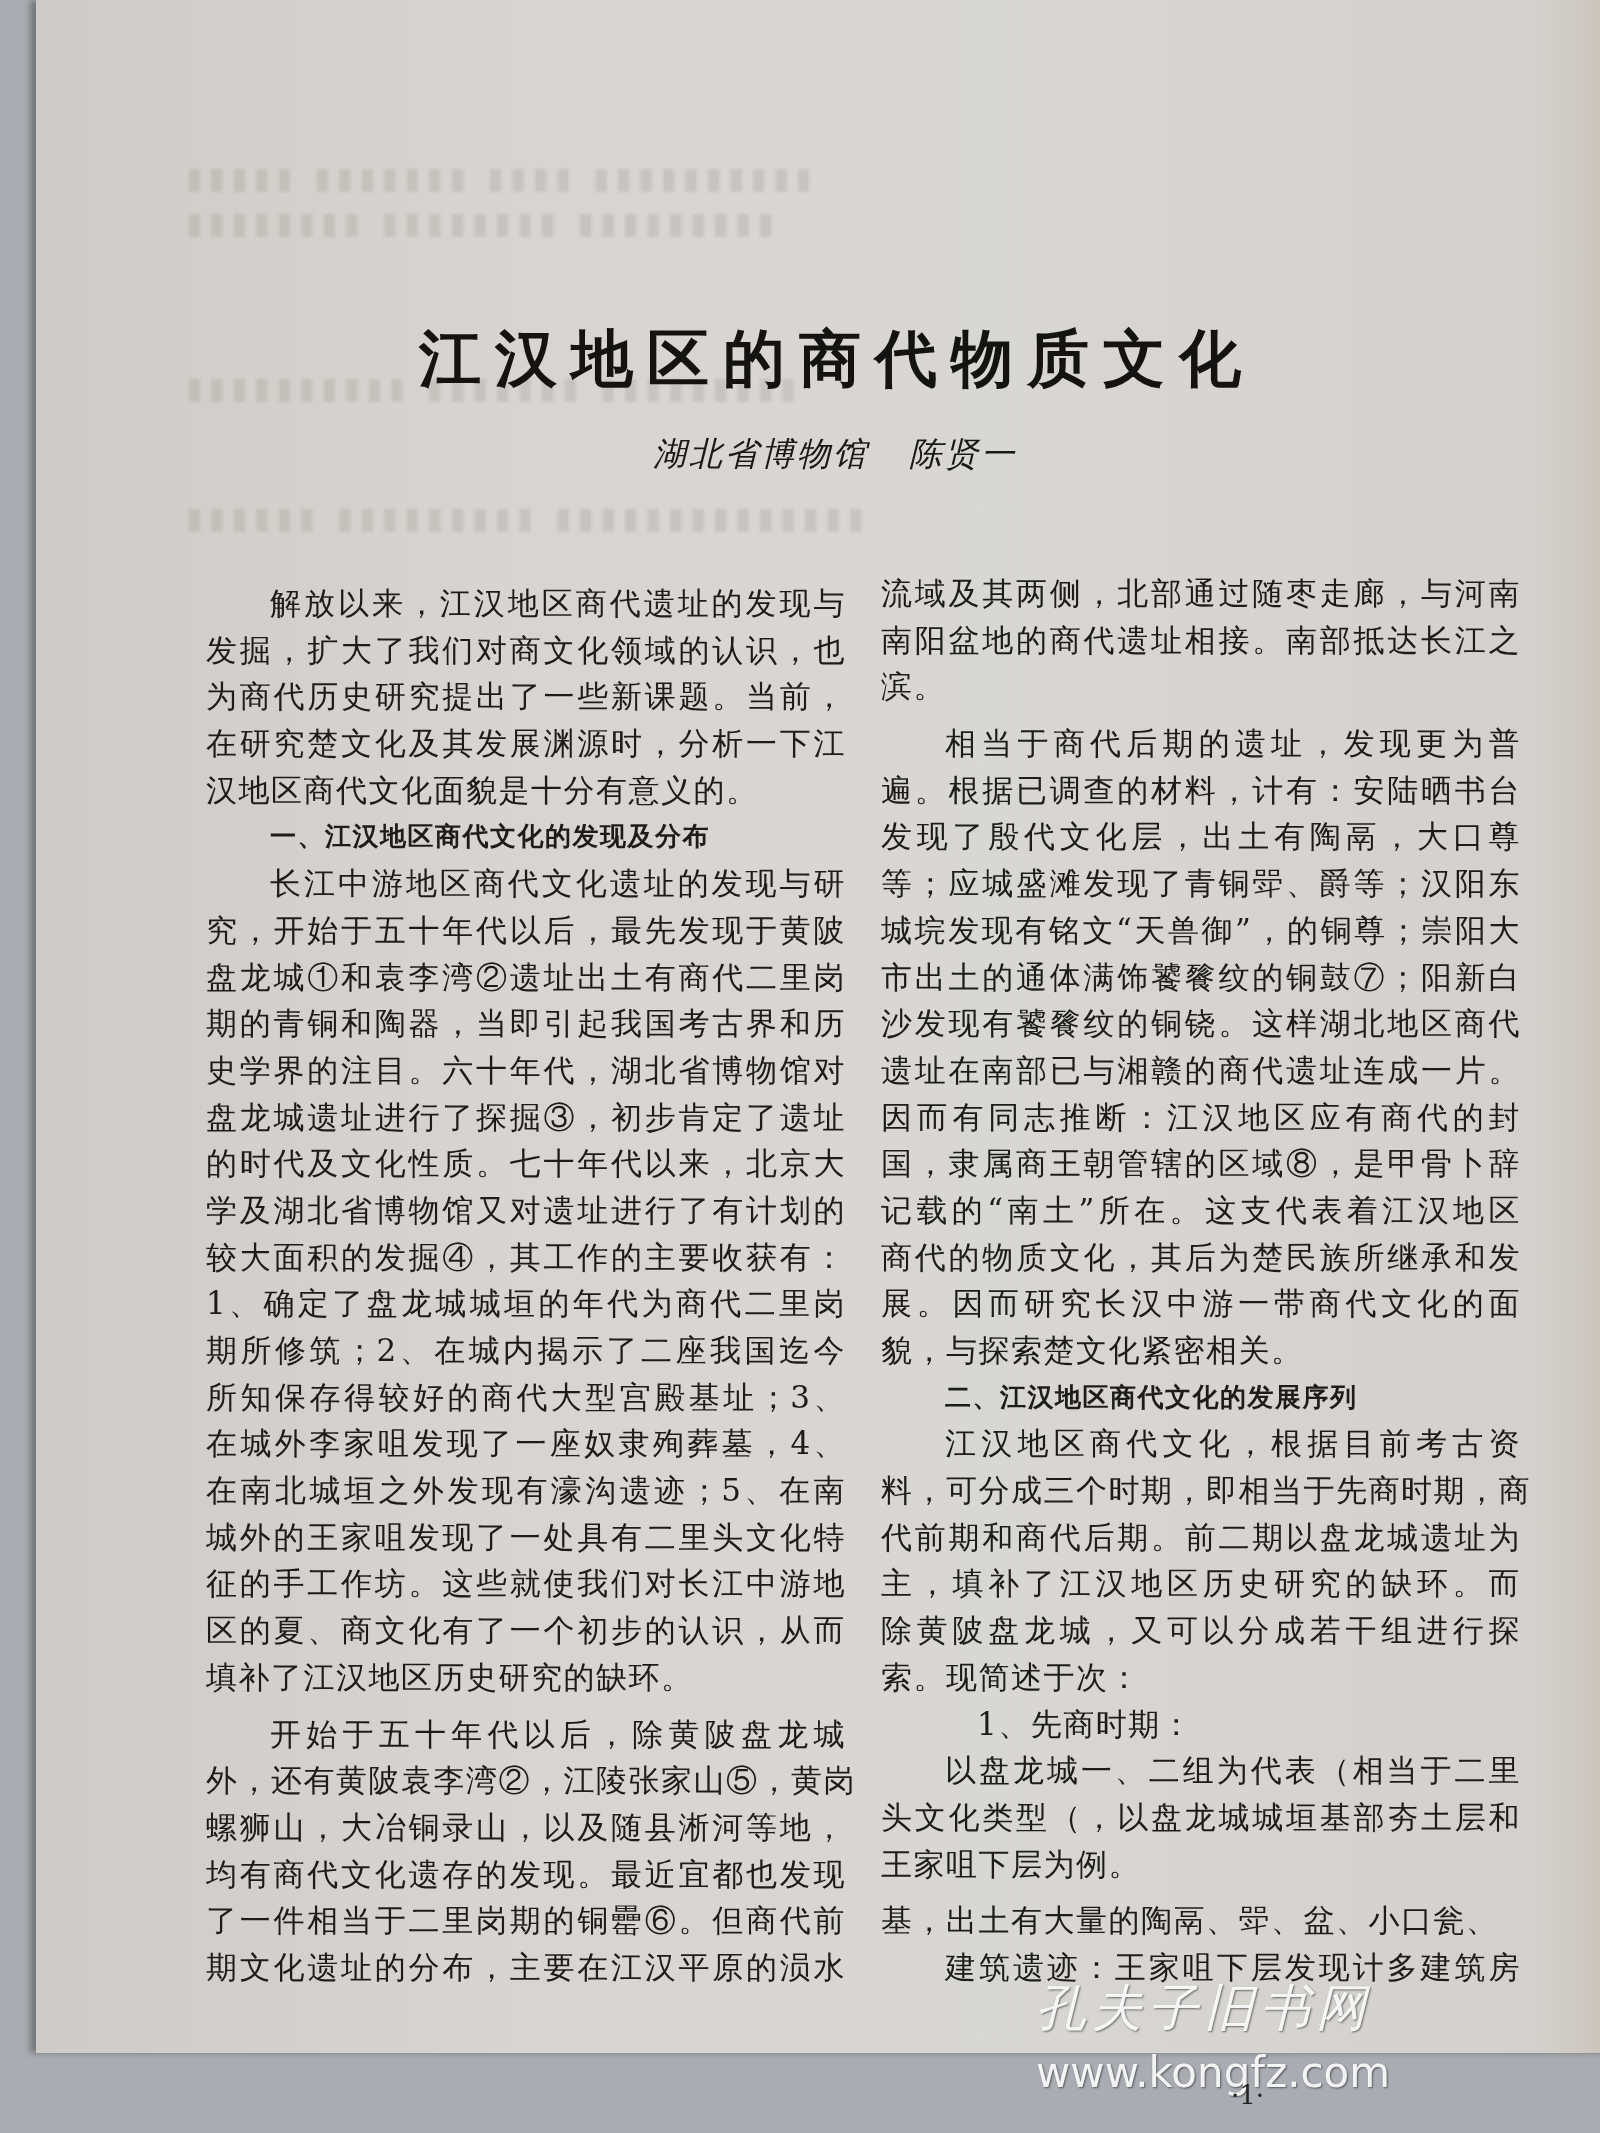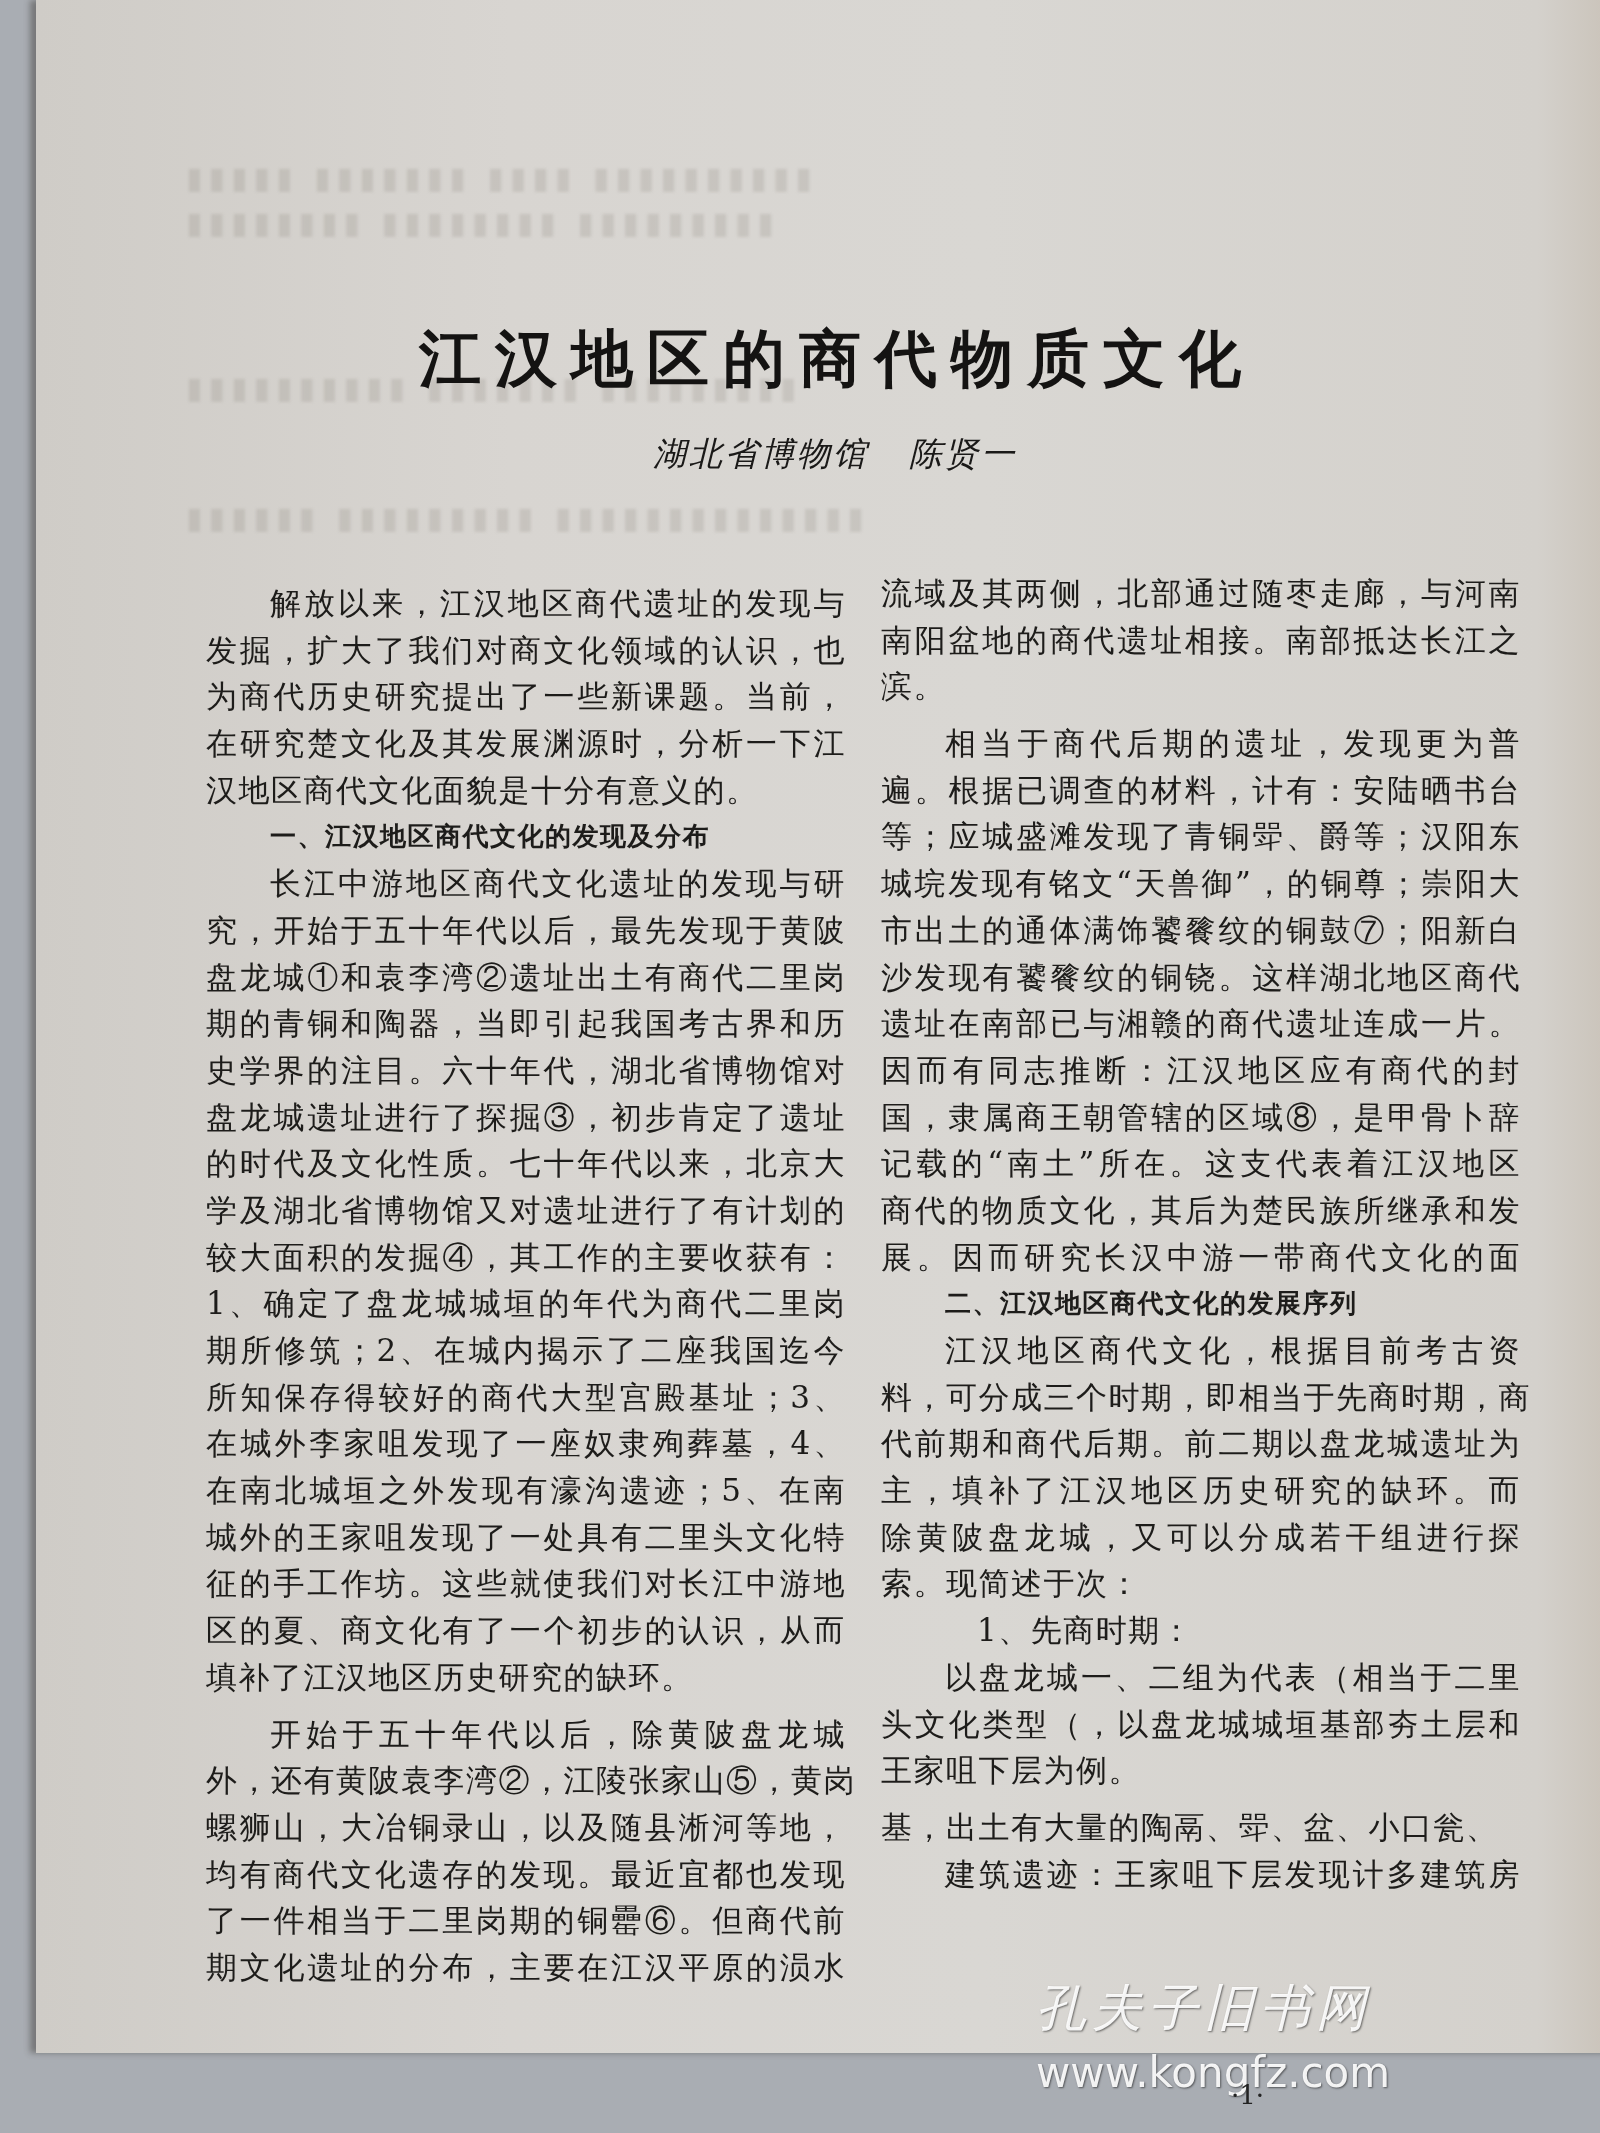--- a/index.html
+++ b/index.html
@@ -108,30 +108,32 @@
       <div class="line ">了一件相当于二里岗期的铜罍⑥。但商代前</div>
       <div class="line ">期文化遗址的分布，主要在江汉平原的涢水</div>
     </div>
   <div class="col right" id="right-col">
       <div class="line ">流域及其两侧，北部通过随枣走廊，与河南</div>
       <div class="line ">南阳盆地的商代遗址相接。南部抵达长江之</div>
       <div class="line last">滨。</div>
       <div class="para-gap"></div>
       <div class="line indent">相当于商代后期的遗址，发现更为普</div>
       <div class="line ">遍。根据已调查的材料，计有：安陆晒书台</div>
+      <div class="line ">发现了殷代文化层，出土有陶鬲，大口尊</div>
       <div class="line ">等；应城盛滩发现了青铜斝、爵等；汉阳东</div>
       <div class="line ">城垸发现有铭文“天兽御”，的铜尊；崇阳大</div>
       <div class="line ">市出土的通体满饰饕餮纹的铜鼓⑦；阳新白</div>
       <div class="line ">沙发现有饕餮纹的铜铙。这样湖北地区商代</div>
       <div class="line ">遗址在南部已与湘赣的商代遗址连成一片。</div>
       <div class="line ">因而有同志推断：江汉地区应有商代的封</div>
       <div class="line ">国，隶属商王朝管辖的区域⑧，是甲骨卜辞</div>
       <div class="line ">记载的“南土”所在。这支代表着江汉地区</div>
       <div class="line ">商代的物质文化，其后为楚民族所继承和发</div>
       <div class="line ">展。因而研究长汉中游一带商代文化的面</div>
+      <div class="line last">貌，与探索楚文化紧密相关。</div>
       <div class="line heading">二、江汉地区商代文化的发展序列</div>
       <div class="line indent">江汉地区商代文化，根据目前考古资</div>
       <div class="line ">料，可分成三个时期，即相当于先商时期，商</div>
       <div class="line ">代前期和商代后期。前二期以盘龙城遗址为</div>
       <div class="line ">主，填补了江汉地区历史研究的缺环。而</div>
       <div class="line ">除黄陂盘龙城，又可以分成若干组进行探</div>
       <div class="line last">索。现简述于次：</div>
       <div class="line sub">1、先商时期：</div>
       <div class="line indent">以盘龙城一、二组为代表（相当于二里</div>
       <div class="line ">头文化类型（，以盘龙城城垣基部夯土层和</div>

